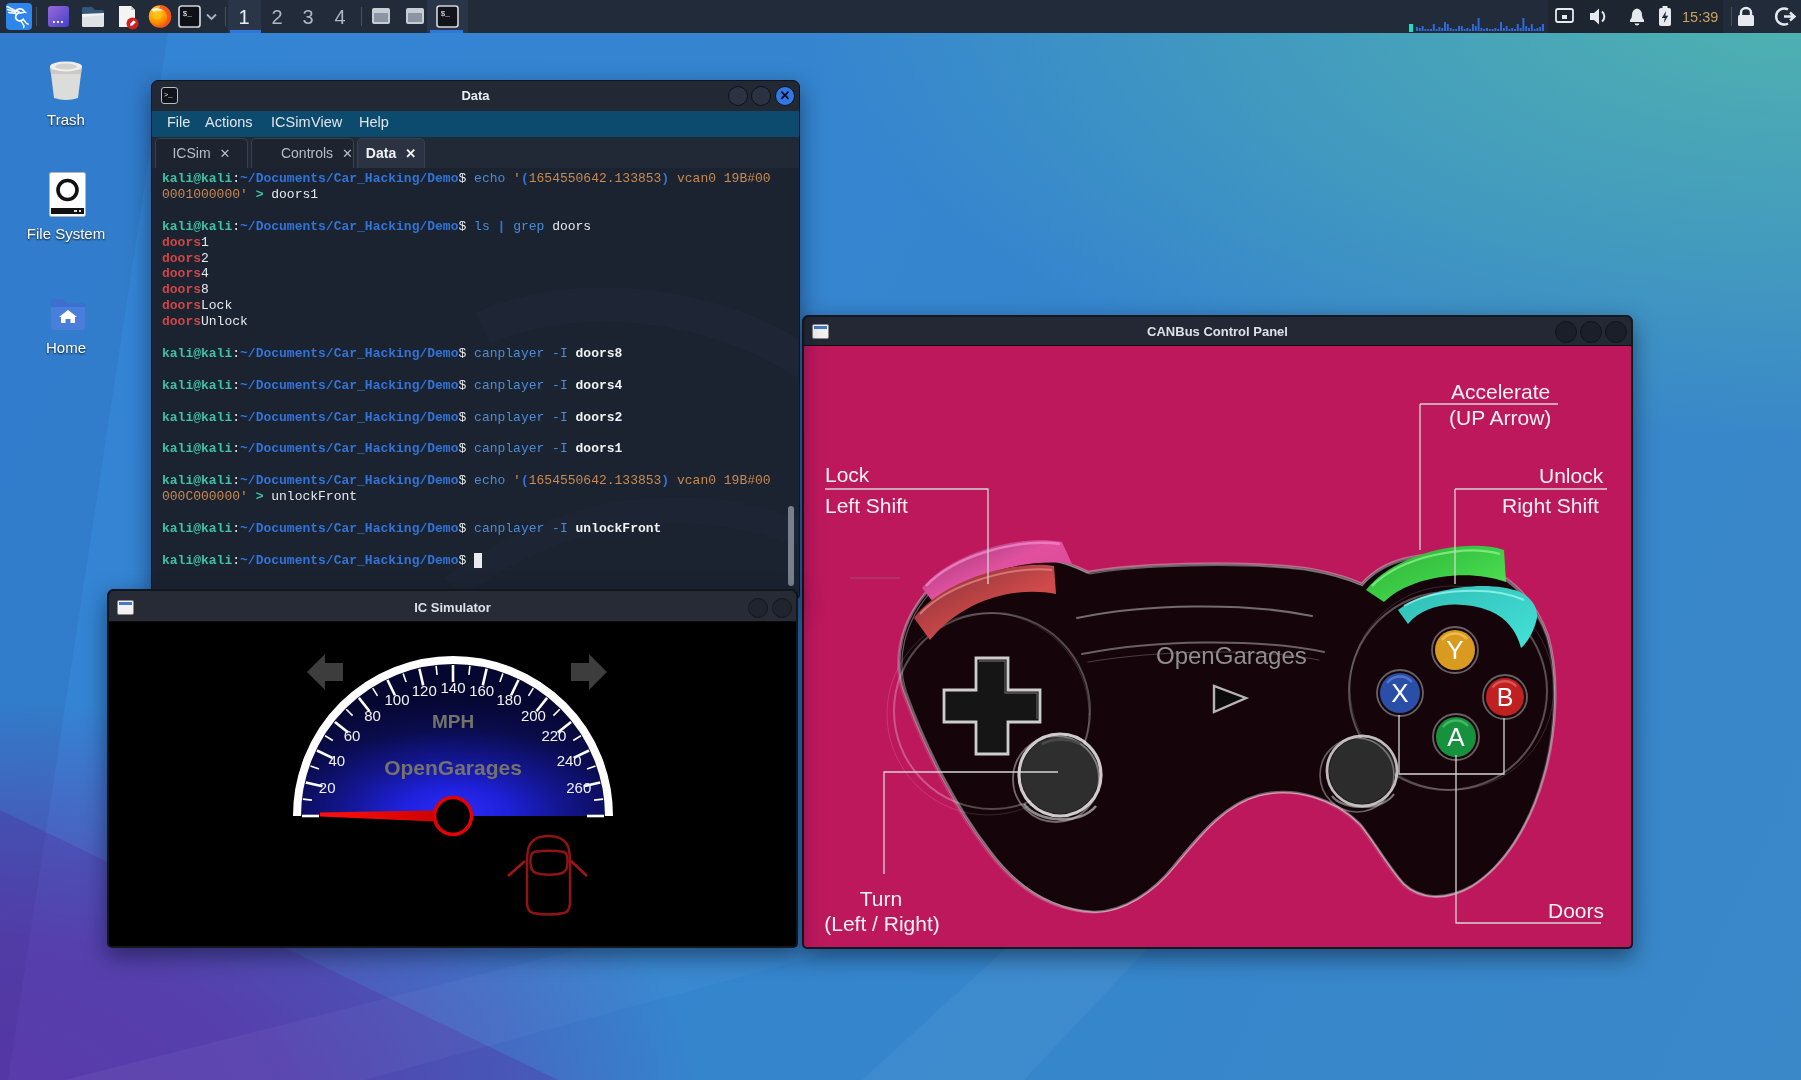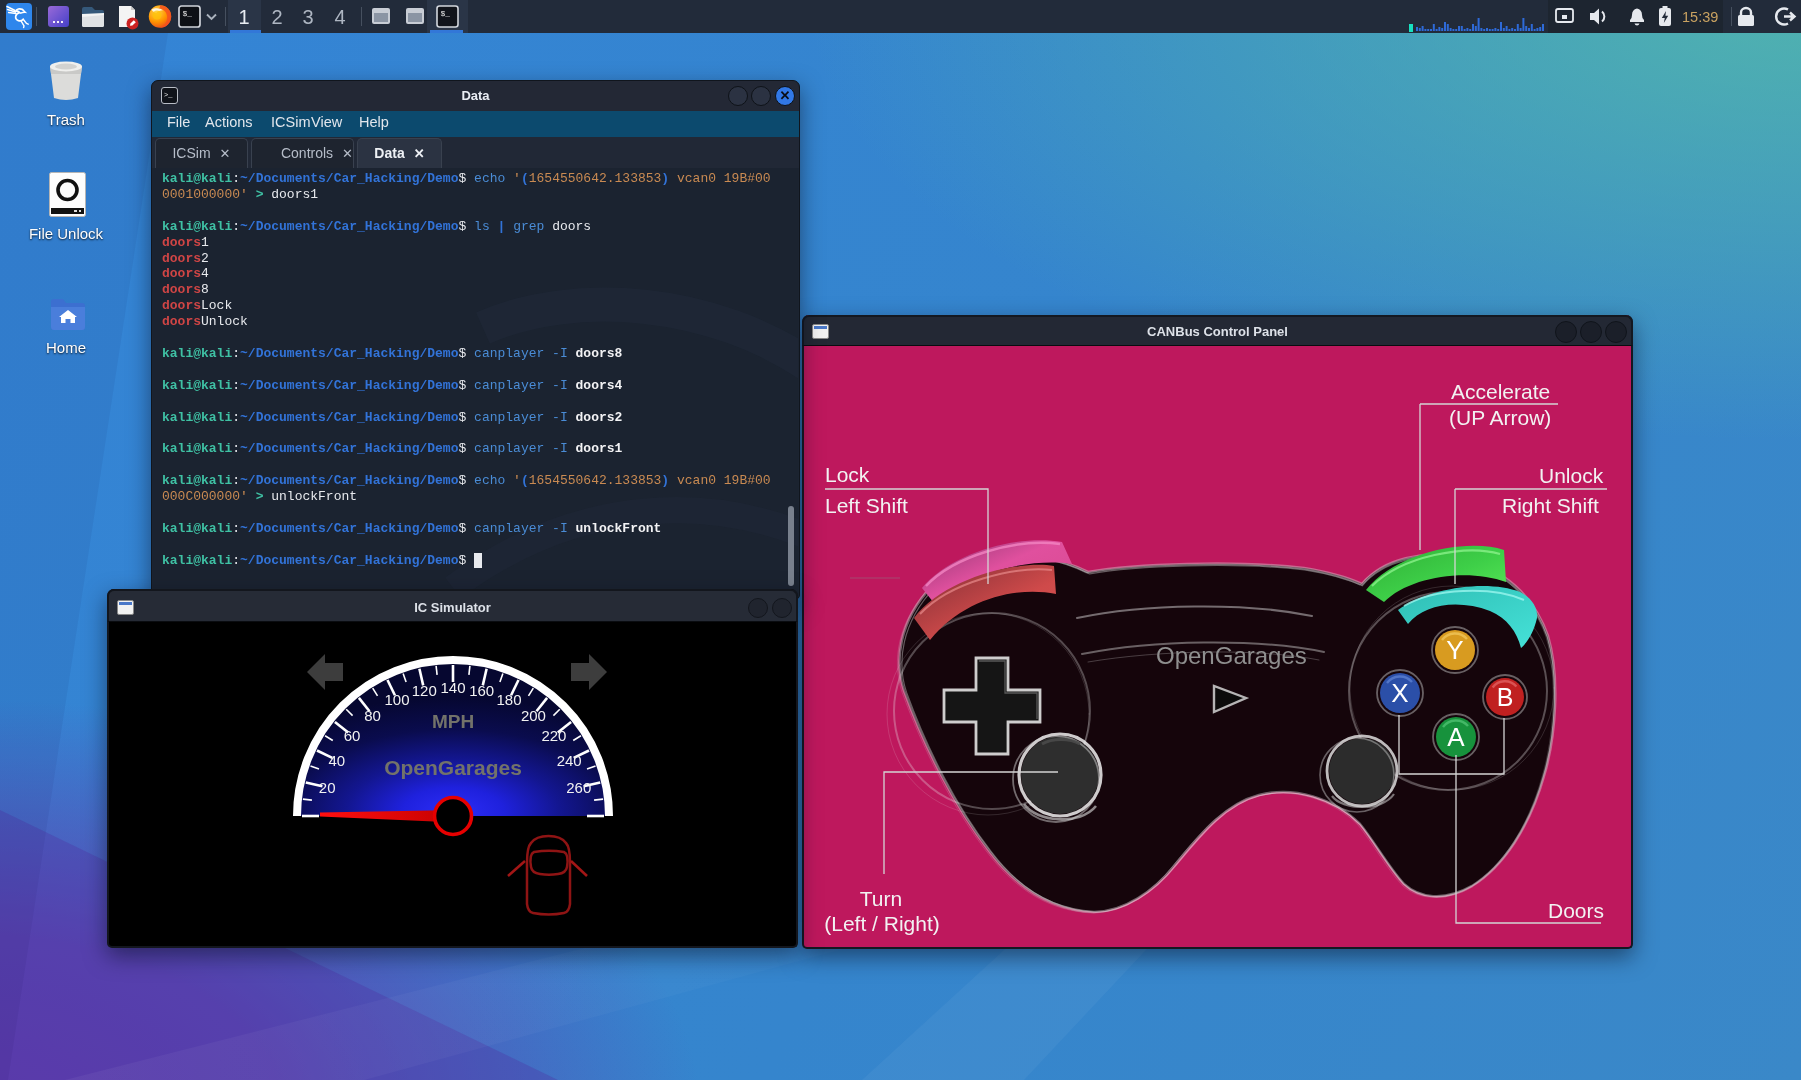--- a/index.html
+++ b/index.html
@@ -180,21 +180,21 @@
   <div class="menu">
     <span style="left:15px;">File</span>
       <span style="left:53px;">Actions</span>
     <span style="left:119px;">ICSim</span>
       <span style="left:159px;">View</span>
       <span style="left:207px;">Help</span>
   </div>
   <div class="tabs">
     <div class="tab" style="left:3px;width:93px;">ICSim<span class="x">✕</span></div>
     <div class="tab" style="left:99px;width:103px;text-align:right;">Controls<span class="x">✕</span></div>
-    <div class="tab act" style="left:205px;width:85px;">Data<span class="x">✕</span></div>
+    <div class="tab act" style="left:205px;width:68px;">Data<span class="x">✕</span></div>
   </div>
   <div id="tcontent">
     <svg style="position:absolute;left:0;top:0;" width="645" height="430" viewBox="0 0 645 430">
       <path d="M 330 160 C 420 120 560 130 660 200" stroke="#20293a" stroke-width="34" fill="none" opacity="0.55"></path>
       <path d="M 300 420 C 420 330 560 320 680 380" stroke="#1f2837" stroke-width="26" fill="none" opacity="0.5"></path>
     </svg>
     <pre><span class="tl">kali@kali</span>:<span class="pb">~/Documents/Car_Hacking/Demo</span>$ <span class="cb">echo</span> <span class="or">'</span><span class="pb">(</span><span class="or">1654550642.133853</span><span class="pb">)</span> <span class="or">vcan0 19B#00</span>
 <span class="or">0001000000'</span> <span class="tl">&gt;</span> doors1
 
 <span class="tl">kali@kali</span>:<span class="pb">~/Documents/Car_Hacking/Demo</span>$ <span class="cb">ls</span> <span class="pb">|</span> <span class="cb">grep</span> doors
@@ -314,21 +314,21 @@
 <div class="dlabel" style="left:6px;top:111px;">Trash</div>
 <div style="position:absolute;left:49px;top:172px;width:37px;height:45px;">
   <svg width="37" height="45" viewBox="0 0 37 45">
     <rect x="0.5" y="0.5" width="36" height="44" rx="2" fill="#fdfdfd" stroke="#b5b5b5" stroke-width="1"></rect>
     <circle cx="18.5" cy="18" r="9.5" fill="none" stroke="#111" stroke-width="3.6"></circle>
     <rect x="2" y="36" width="33" height="6" fill="#111"></rect>
     <rect x="25" y="38" width="3" height="2" fill="#ddd"></rect>
       <rect x="30" y="38" width="2" height="2" fill="#ddd"></rect>
   </svg>
 </div>
-<div class="dlabel" style="left:6px;top:225px;">File Unlock</div>
+<div class="dlabel" style="left:6px;top:225px;">File System</div>
 <div style="position:absolute;left:50px;top:295px;width:36px;height:37px;">
   <svg width="36" height="37" viewBox="0 0 36 37">
     <path d="M1 7 Q1 4 4 4 L13 4 L16 8 L32 8 Q35 8 35 11 L35 32 Q35 35 32 35 L4 35 Q1 35 1 32 Z" fill="#3c6fd0"></path>
     <path d="M1 12 L35 12 L35 32 Q35 35 32 35 L4 35 Q1 35 1 32 Z" fill="#4a7edb"></path>
     <path d="M18 15 L27 22 L25 22 L25 28 L20.5 28 L20.5 24 L15.5 24 L15.5 28 L11 28 L11 22 L9 22 Z" fill="#fff"></path>
   </svg>
 </div>
 <div class="dlabel" style="left:6px;top:339px;">Home</div>
 
 <div id="panel">

